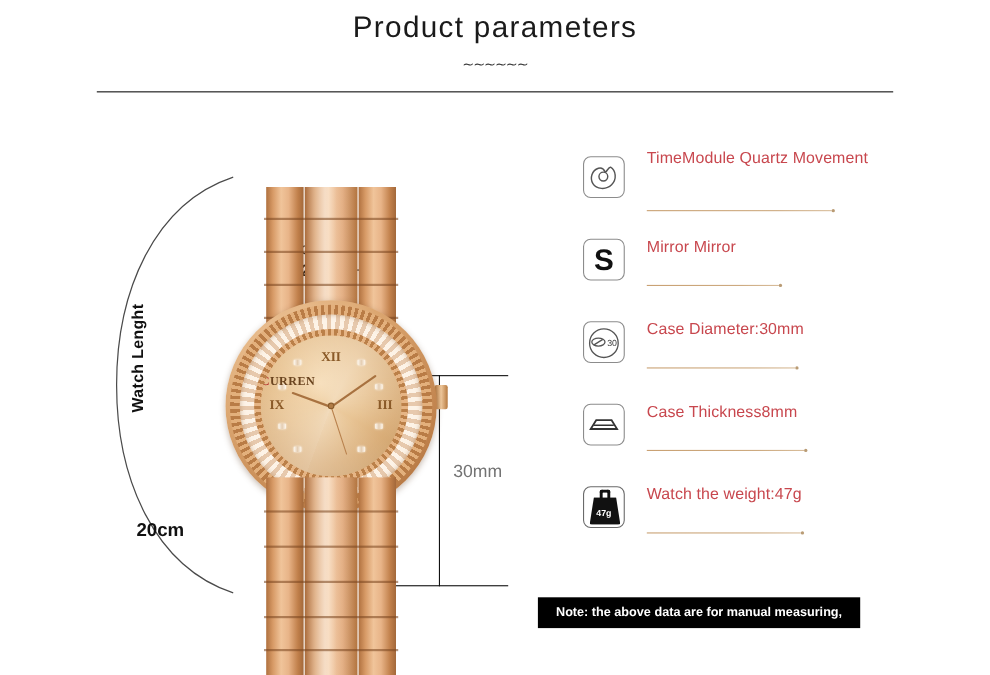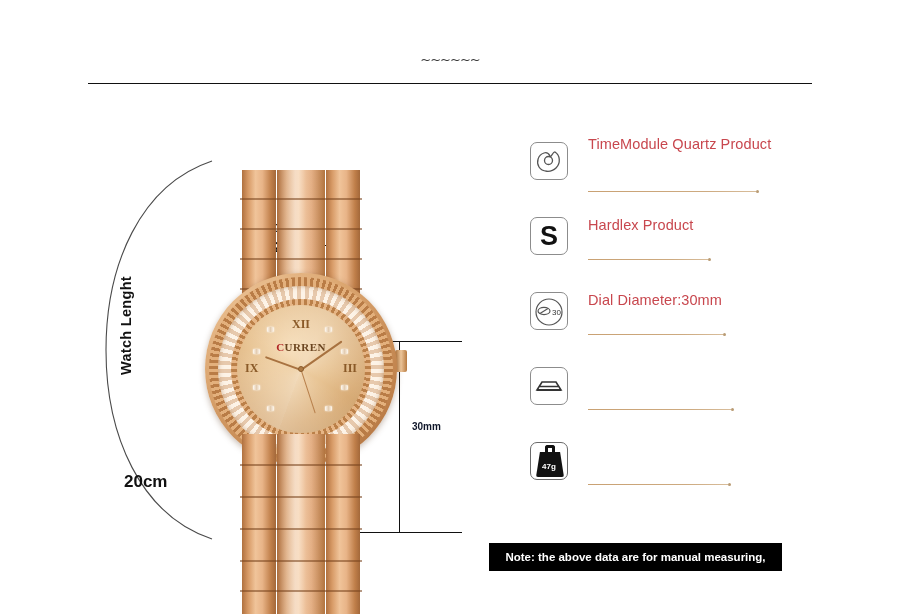--- a/index.html
+++ b/index.html
@@ -58,21 +58,21 @@
   .bw-tick.l { left:250px; top:137px; height:24px; }
   .bw-tick.r { left:332px; top:137px; height:24px; }
   .bw-arrow { position:absolute; height:1px; background:#1a1a1a; top:150px; }
   .bw-arrow.l { left:251px; width:12px; }
   .bw-arrow.r { left:320px; width:12px; }
 
   
   .dim30-top { position:absolute; left:352px; top:246px; width:110px; height:1px; background:#111; }
   .dim30-bot { position:absolute; left:352px; top:437px; width:110px; height:1px; background:#111; }
   .dim30-v   { position:absolute; left:399px; top:246px; width:1px; height:192px; background:#111; }
-  .dim30-lbl { position:absolute; left:412px; top:326px; font-size:10px; font-weight:700; color:#0f172a; }
+  .dim30-lbl { position:absolute; left:412px; top:326px; font-size:16px; font-weight:400; color:#737373; }
 
   
   .watch { position:absolute; left:240px; top:75px; width:122px; height:450px; }
 
   .band { position:absolute; left:0; width:122px; }
   .band.top { top:0; height:184px; }
   .band.bot { top:264px; height:186px; }
 
   .band-col {
     position:absolute; top:0; bottom:0;
@@ -132,21 +132,21 @@
     border-radius:50%;
     background:radial-gradient(circle at 42% 34%, #f6dcb6 0%, #e8c494 38%, #d9ad78 66%, #c59a66 100%);
     overflow:hidden;
   }
   .dial-sheen {
     position:absolute; left:0; top:0; right:0; bottom:0;
     background:conic-gradient(from 200deg, rgba(255,255,255,0.30), rgba(255,255,255,0) 25%, rgba(255,255,255,0.22) 52%, rgba(255,255,255,0) 78%, rgba(255,255,255,0.26));
   }
   .brand {
     position:absolute; left:0; top:36px; width:100%;
-    text-align:center; font-size:11px; font-weight:700;
+    font-size:11px; font-weight:700;
     letter-spacing:0.4px; color:#6b4520;
     font-family:"Liberation Serif", serif;
   }
   .brand .c { color:#b12626; }
   .num {
     position:absolute; font-family:"Liberation Serif", serif;
     font-size:12px; font-weight:700; color:#8a5a28;
   }
   .num.n12 { left:0; top:12px; width:100%; text-align:center; }
   .num.n6  { left:0; bottom:10px; width:100%; }
@@ -230,20 +230,21 @@
     background:#000; color:#fff;
     display:flex; flex-direction:row; align-items:center; justify-content:center;
     font-size:11.5px; font-weight:700; line-height:13px; text-align:center;
   }
 </style>
 </head>
 <body>
 
 <div id="page">
 
+  <div class="title">Product parameters</div>
   <div class="wave">~~~~~~</div>
   <div class="hrule"></div>
 
   <div class="left-pane">
 
     <svg class="arc-svg" width="120" height="390">
       <path d="M 112 6 C 40 30, 6 110, 6 195 C 6 280, 40 360, 112 384" fill="none" stroke="#4a4a4a" stroke-width="1.1"></path>
     </svg>
 
     <div class="watch-len-label">Watch Lenght</div>
@@ -325,63 +326,65 @@
   <div class="features">
 
     <div class="feature">
       <div class="f-icon">
         <svg width="36" height="36" viewBox="0 0 36 36">
           <path d="M24 9 C29 12 30 20 25 25 C20 30 11 29 8 24 C5 19 7 12 13 10 C16 9 18 11 19 13 C20 15 22 8.5 24 9 Z" fill="none" stroke="#555" stroke-width="1.3"></path>
           <circle cx="17.5" cy="17.5" r="4" fill="none" stroke="#555" stroke-width="1.3"></circle>
         </svg>
       </div>
       <div class="f-text two">
-        <div>TimeModule Quartz Product</div>
+        <div>TimeModule Quartz Movement</div>
       </div>
       <div class="f-underline w1"></div>
     </div>
 
     <div class="feature">
       <div class="f-icon">
         <div class="s-letter">S</div>
       </div>
-      <div class="f-text">Hardlex Product</div>
+      <div class="f-text">Mirror Mirror</div>
       <div class="f-underline w2"></div>
     </div>
 
     <div class="feature">
       <div class="f-icon">
         <svg width="36" height="36" viewBox="0 0 36 36">
           <circle cx="18" cy="19" r="13" fill="none" stroke="#555" stroke-width="1.2"></circle>
           <ellipse cx="13" cy="18" rx="6" ry="3.6" fill="none" stroke="#555" stroke-width="1.2"></ellipse>
           <line x1="9" y1="20.5" x2="17" y2="15.5" stroke="#555" stroke-width="1.2"></line>
           <text x="21" y="21.5" font-size="8" fill="#333" font-family="Liberation Sans, sans-serif">30</text>
         </svg>
       </div>
-      <div class="f-text">Dial Diameter:30mm</div>
+      <div class="f-text">Case Diameter:30mm</div>
       <div class="f-underline w3"></div>
     </div>
 
     <div class="feature">
       <div class="f-icon">
         <svg width="36" height="36" viewBox="0 0 36 36">
           <path d="M6 22 L11 14 L25 14 L30 22 Z" fill="none" stroke="#333" stroke-width="1.6"></path>
           <line x1="9" y1="18.5" x2="27" y2="18.5" stroke="#333" stroke-width="1.4"></line>
           <line x1="6" y1="22" x2="30" y2="22" stroke="#333" stroke-width="1.8"></line>
         </svg>
       </div>
+      <div class="f-text">Case Thickness8mm</div>
       <div class="f-underline w4"></div>
     </div>
 
     <div class="feature">
       <div class="f-icon solid">
         <div class="wt-handle"></div>
         <div class="wt-body"></div>
         <div class="wt-label">47g</div>
       </div>
+      <div class="f-text">Watch the weight:47g</div>
       <div class="f-underline w5"></div>
     </div>
 
   </div>
 
   <div class="note">
     <div>Note: the above data are for manual measuring,</div>
   </div>
 
 </div>

